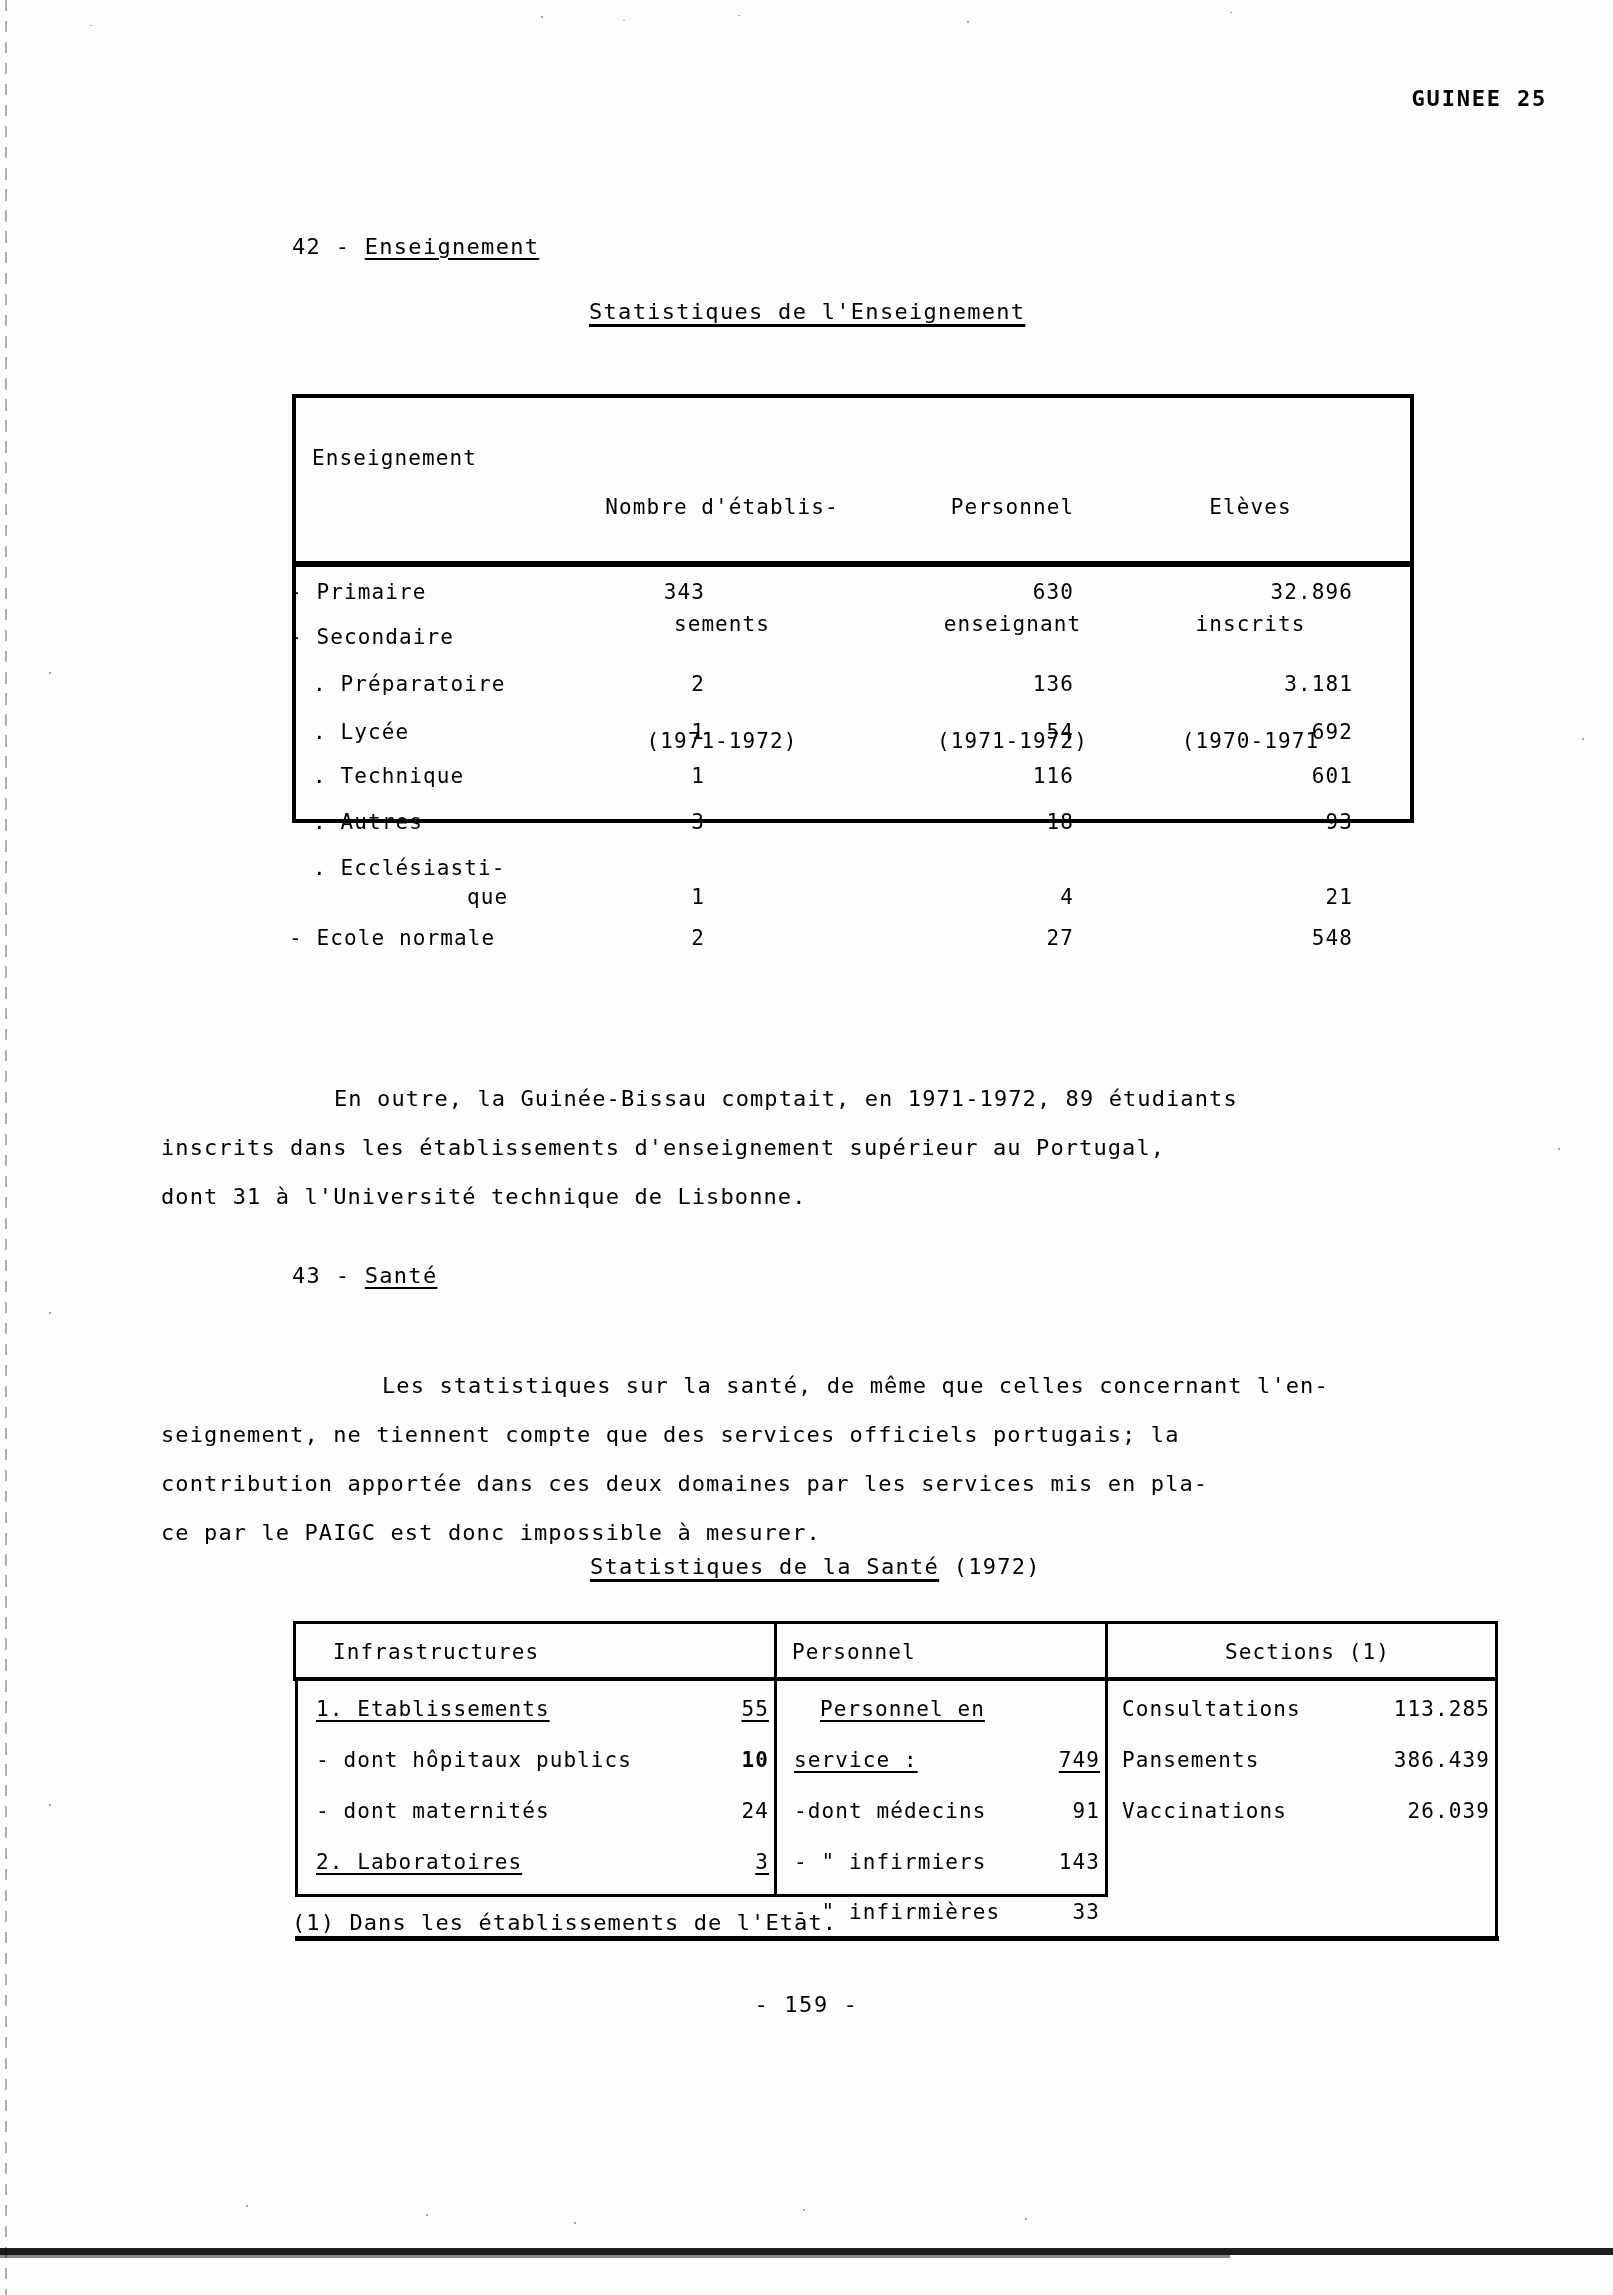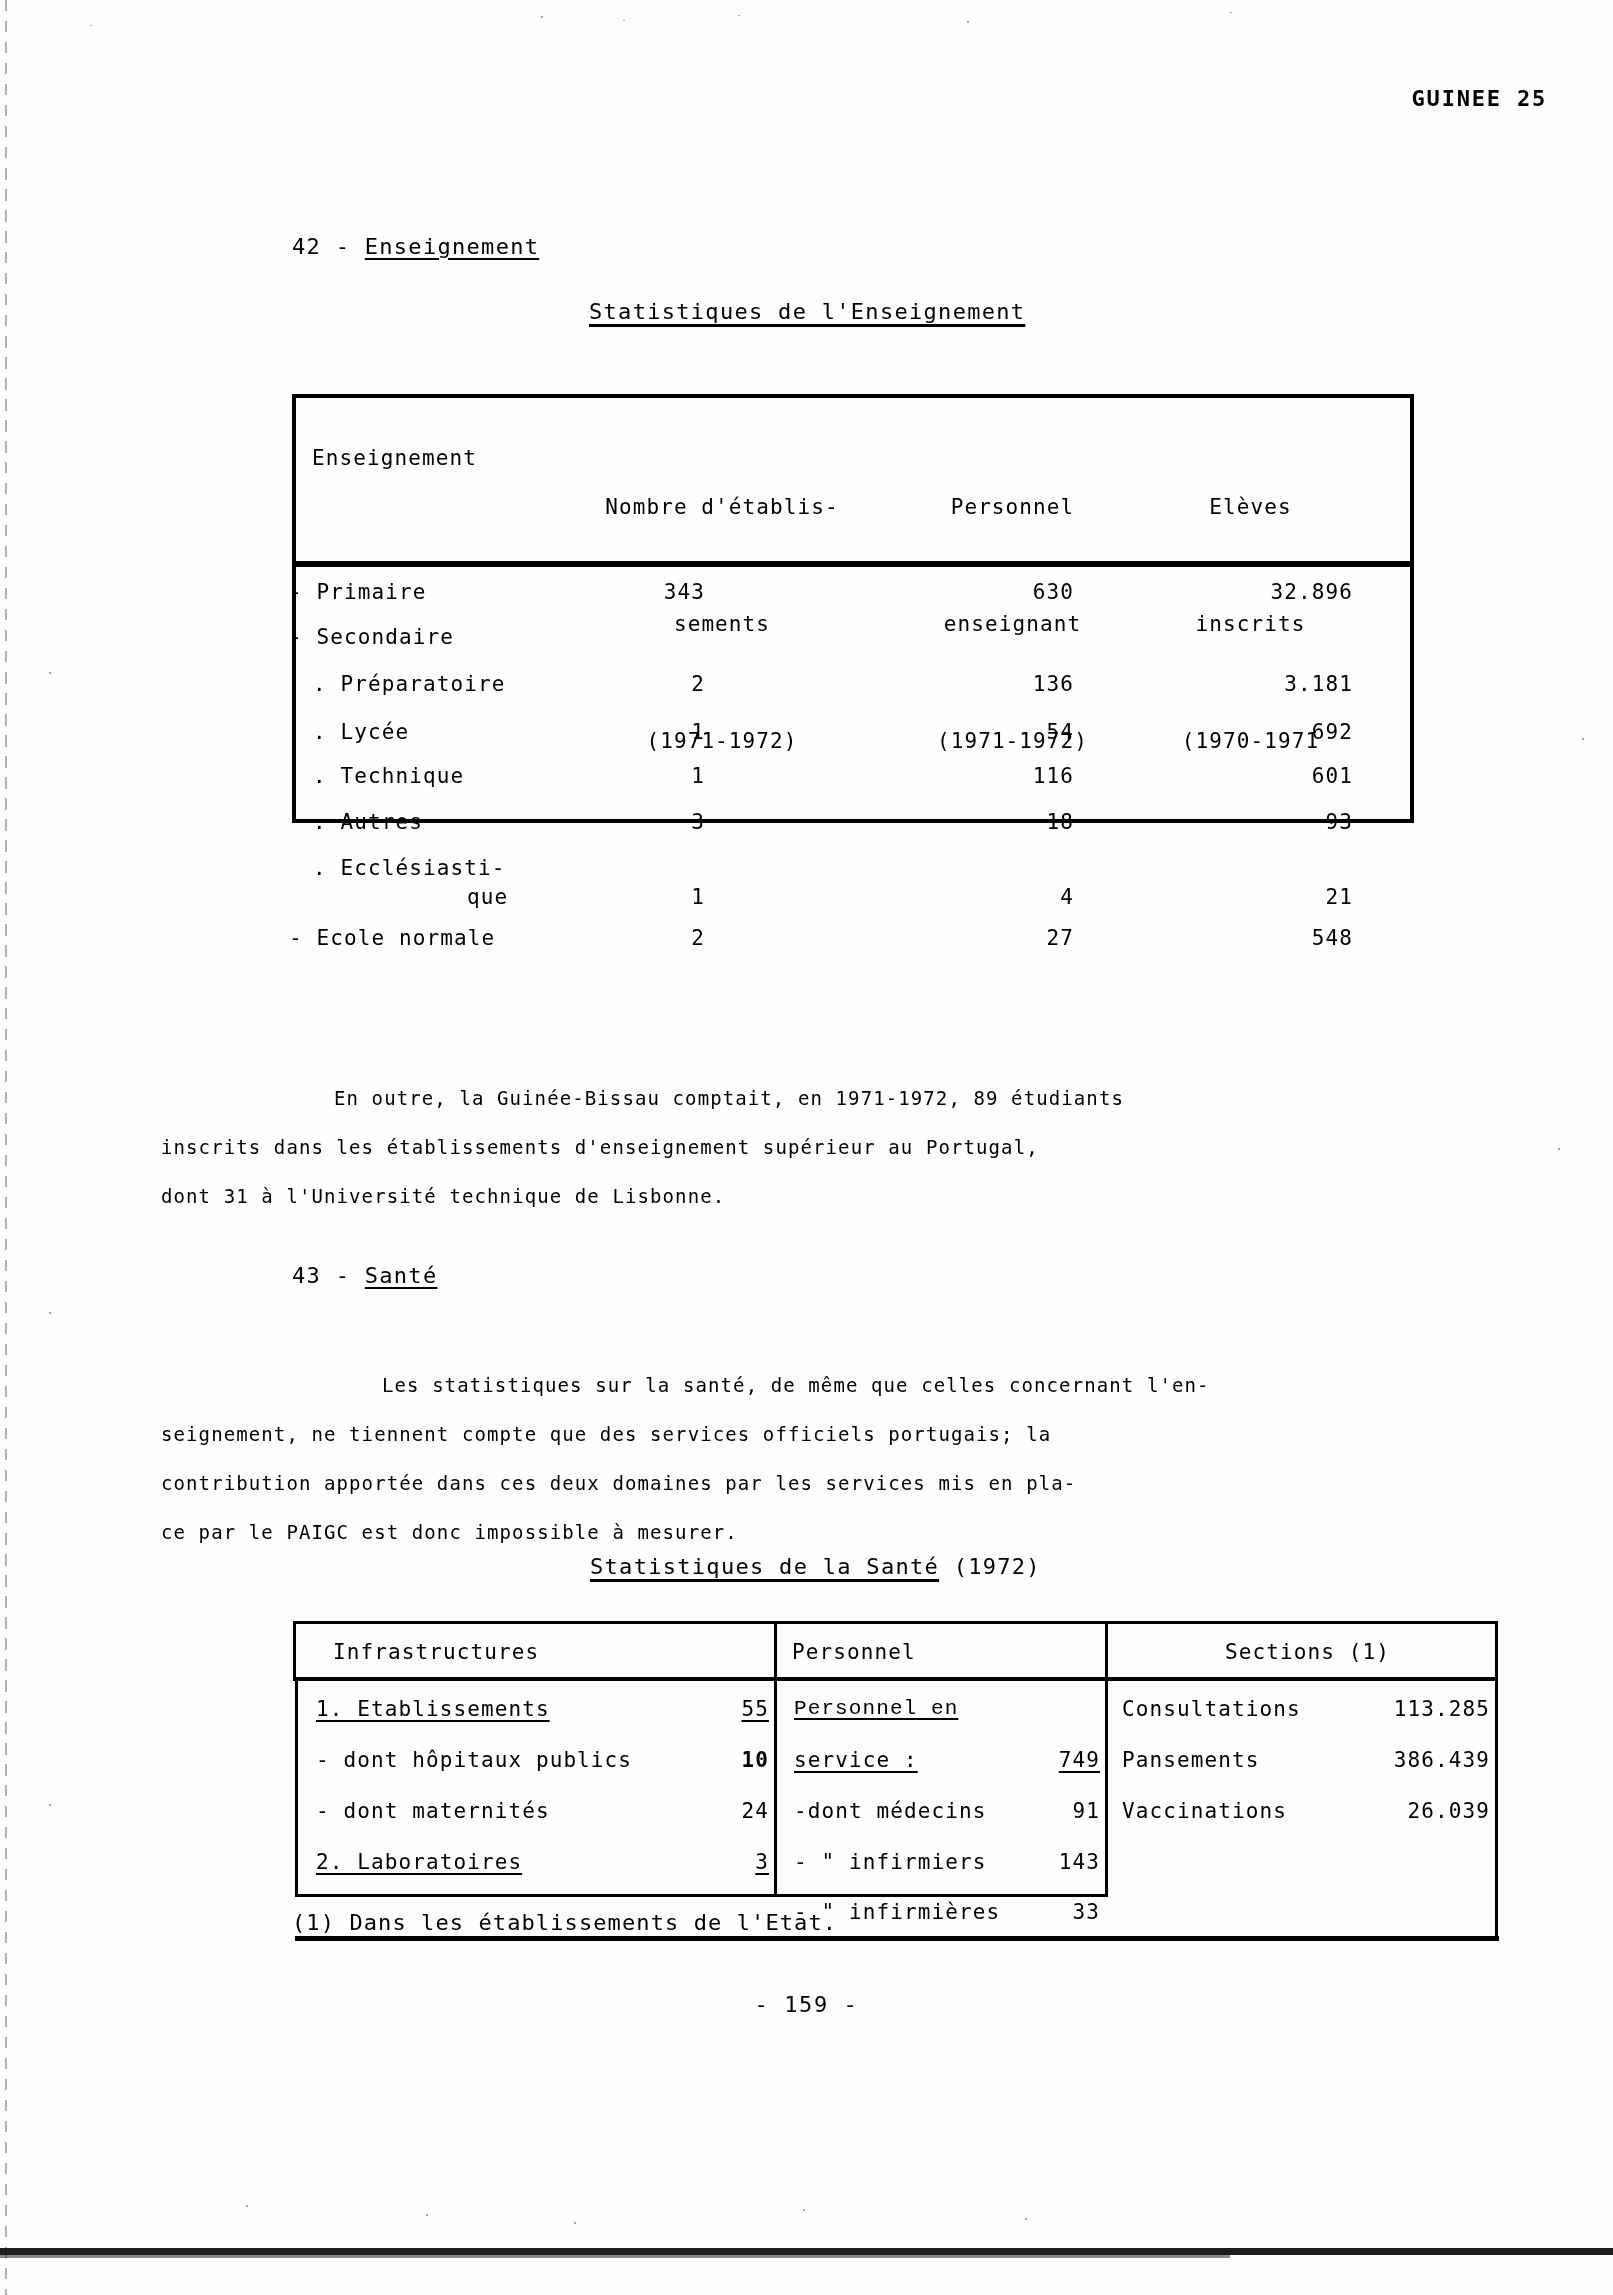--- a/index.html
+++ b/index.html
@@ -79,21 +79,21 @@
     white-space: pre;
   }
   .table-caption .u {
     text-decoration: underline;
     text-underline-offset: 4.9px;
     text-decoration-thickness: 2.5px;
   }
 
   .para {
     position: absolute;
-    font-size: 19px;
+    font-size: 22px;
     letter-spacing: 1.1px;
     line-height: 49px;
     white-space: pre;
   }
 
   .footnote {
     position: absolute;
     font-size: 22px;
     letter-spacing: 1.1px;
     white-space: pre;
@@ -302,21 +302,21 @@
       <div class="t2-cell uline" style="left: 316px; top: 1697px;">1. Etablissements</div>
       <div class="t2-cell right uline" style="left: 556px; width: 213px; top: 1697px;">55</div>
       <div class="t2-cell" style="left: 316px; top: 1748px;">- dont hôpitaux publics</div>
       <div class="t2-cell right" style="left: 556px; width: 213px; top: 1748px; font-weight: bold;">10</div>
       <div class="t2-cell" style="left: 316px; top: 1799px;">- dont maternités</div>
       <div class="t2-cell right" style="left: 556px; width: 213px; top: 1799px;">24</div>
       <div class="t2-cell uline" style="left: 316px; top: 1850px;">2. Laboratoires</div>
       <div class="t2-cell right uline" style="left: 556px; width: 213px; top: 1850px;">3</div>
     </div>
   <div id="t2-col2">
-      <div class="t2-cell uline" style="left: 794px; top: 1697px; font-family: Liberation Mono, monospace;">Personnel en</div>
+      <div class="t2-cell uline" style="left: 820px; top: 1697px;">Personnel en</div>
       <div class="t2-cell uline" style="left: 794px; top: 1748px;">service :</div>
       <div class="t2-cell right uline" style="left: 887px; width: 213px; top: 1748px; text-align: right;">749</div>
       <div class="t2-cell" style="left: 794px; top: 1799px;">-dont médecins</div>
       <div class="t2-cell right" style="left: 887px; width: 213px; top: 1799px;">91</div>
       <div class="t2-cell" style="left: 794px; top: 1850px;">- " infirmiers</div>
       <div class="t2-cell right" style="left: 887px; width: 213px; top: 1850px;">143</div>
       <div class="t2-cell" style="left: 794px; top: 1900px;">- " infirmières</div>
       <div class="t2-cell right" style="left: 887px; width: 213px; top: 1900px;">33</div>
     </div>
   <div id="t2-col3">

